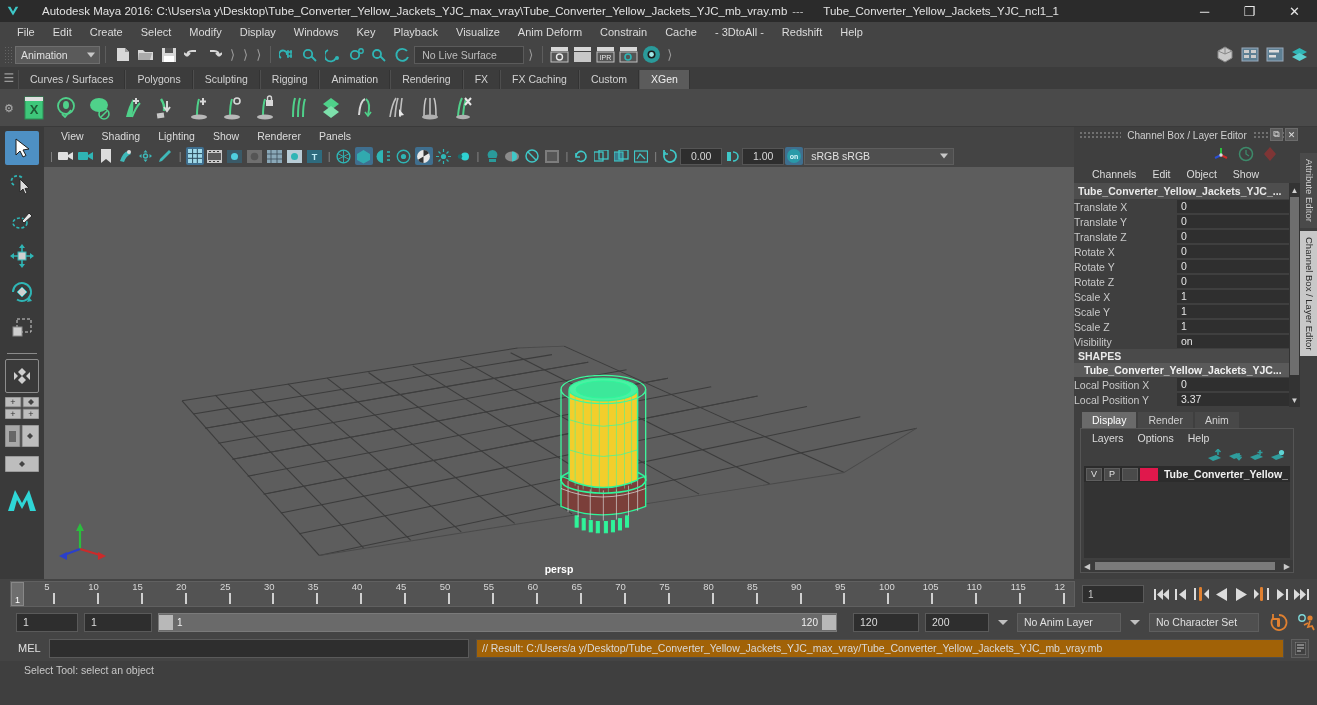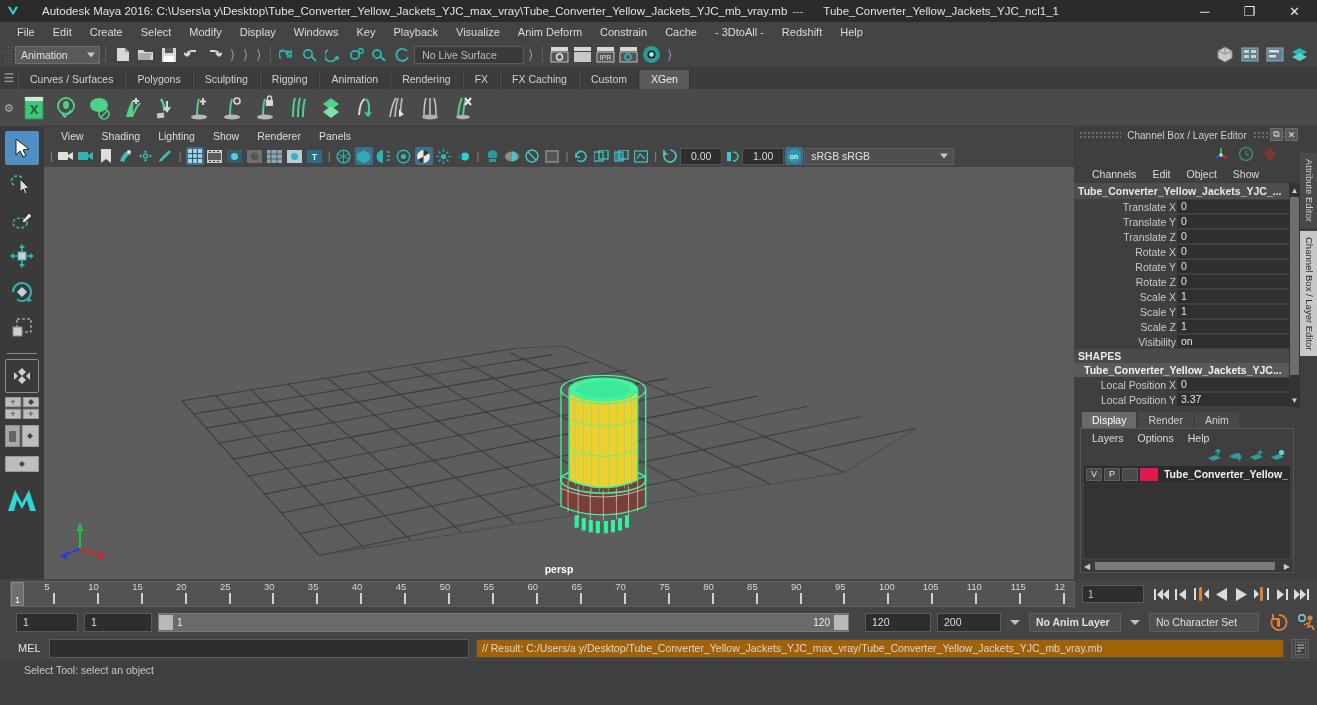--- a/index.html
+++ b/index.html
@@ -115,21 +115,21 @@
      background-size:4px 4px; }
   .rc-head .hbtns{position:absolute;right:2px;top:1px;display:flex;gap:2px;}
   .rc-hbtn{width:13px;height:13px;background:#5a5a5a;border:1px solid #6c6c6c;
      display:flex;align-items:center;justify-content:center;font-size:9px;color:#e0e0e0;}
   .cb-menubar{height:18px;display:flex;align-items:center;padding-left:10px;gap:0px;}
   .cb-menubar .mi{padding:1px 8px;font-size:10.5px;color:#dcdcdc;}
   .cb-title{background:#4e4e4e;font-size:10.5px;font-weight:bold;color:#e8e8e8;
      padding:2px 4px;white-space:nowrap;overflow:hidden;}
   .cb-rows{flex:0 0 auto;position:relative;background:#3f3f3f;}
   .cbrow{display:flex;height:15px;align-items:center;}
-  .cbrow .lbl{flex:1;text-align:right;padding-right:1px;font-size:10.5px;color:#cacaca;white-space:nowrap;}
+  .cbrow .lbl{flex:1;padding-right:11px;font-size:10.5px;color:#cacaca;white-space:nowrap;}
   .cbrow .val{width:112px;background:#2f2f2f;height:14px;font-size:10.5px;color:#e4e4e4;
      padding-left:4px;display:flex;align-items:center;border-bottom:1px solid #3f3f3f;}
   .cb-section{background:#4a4a4a;font-size:10.5px;font-weight:bold;color:#e8e8e8;padding:1px 4px;}
   .cb-shapename{background:#5a5a5a;font-size:10.5px;font-weight:bold;color:#f0f0f0;
      padding:1px 4px 1px 10px;white-space:nowrap;overflow:hidden;}
   .cb-scroll{position:absolute;right:0;top:0;width:11px;bottom:0;background:#333;}
   .cb-thumb{position:absolute;left:1px;right:1px;top:14px;height:178px;background:#6e6e6e;}
   .cb-arrow{position:absolute;left:0;right:0;height:12px;display:flex;align-items:center;
      justify-content:center;color:#d0d0d0;font-size:8px;}
 
@@ -1149,21 +1149,21 @@
       <span class="rhandle"></span>
       <span class="rlabel">1</span>
       <span style="flex:1;"></span>
       <span class="rlabel">120</span>
       <span class="rhandle"></span>
     </div>
     <div class="r-spacer" style="width:4px;"></div>
     <div class="rfield" style="width:66px;">120</div>
     <div class="rfield" style="width:64px;">200</div>
     <span class="ddarr"></span>
-    <div class="ddown" style="width:92px;font-weight:bold;">No Anim Layer</div>
+    <div class="ddown" style="width:104px;">No Anim Layer</div>
     <span class="ddarr"></span>
     <div class="ddown" style="width:110px;">No Character Set</div>
     <svg width="20" height="19" viewBox="0 0 20 19" style="margin-left:4px;">
       <path d="M10 2 a7.5 7.5 0 1 1 -6 3" stroke="#e08030" stroke-width="1.8" fill="none"></path>
       <path d="M4 1 v5 h5" stroke="#e08030" stroke-width="1.8" fill="none"></path>
       <rect x="8" y="5" width="3" height="9" rx="1.2" fill="#e08030"></rect>
     </svg>
     <svg width="20" height="19" viewBox="0 0 20 19" style="margin-left:2px;">
       <circle cx="5" cy="5" r="3.2" stroke="#7fd8d8" stroke-width="1.4" fill="none"></circle>
       <circle cx="13" cy="5" r="2.6" fill="#e08030"></circle>

